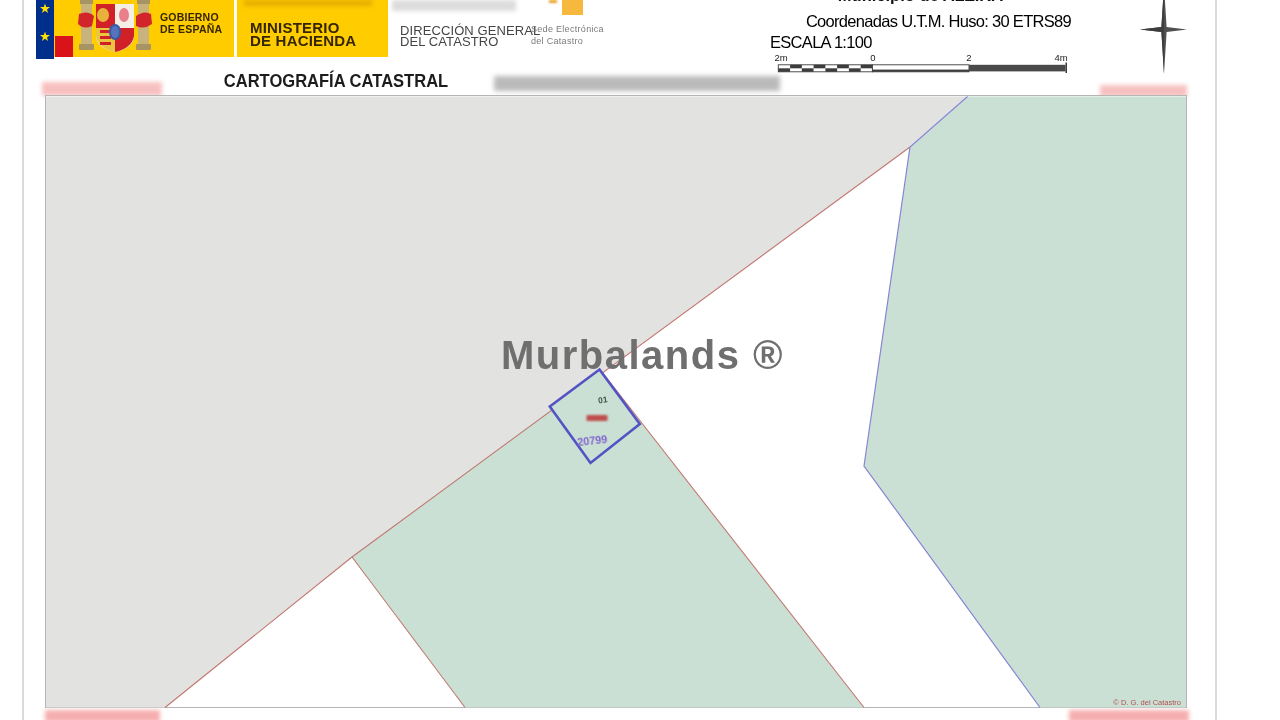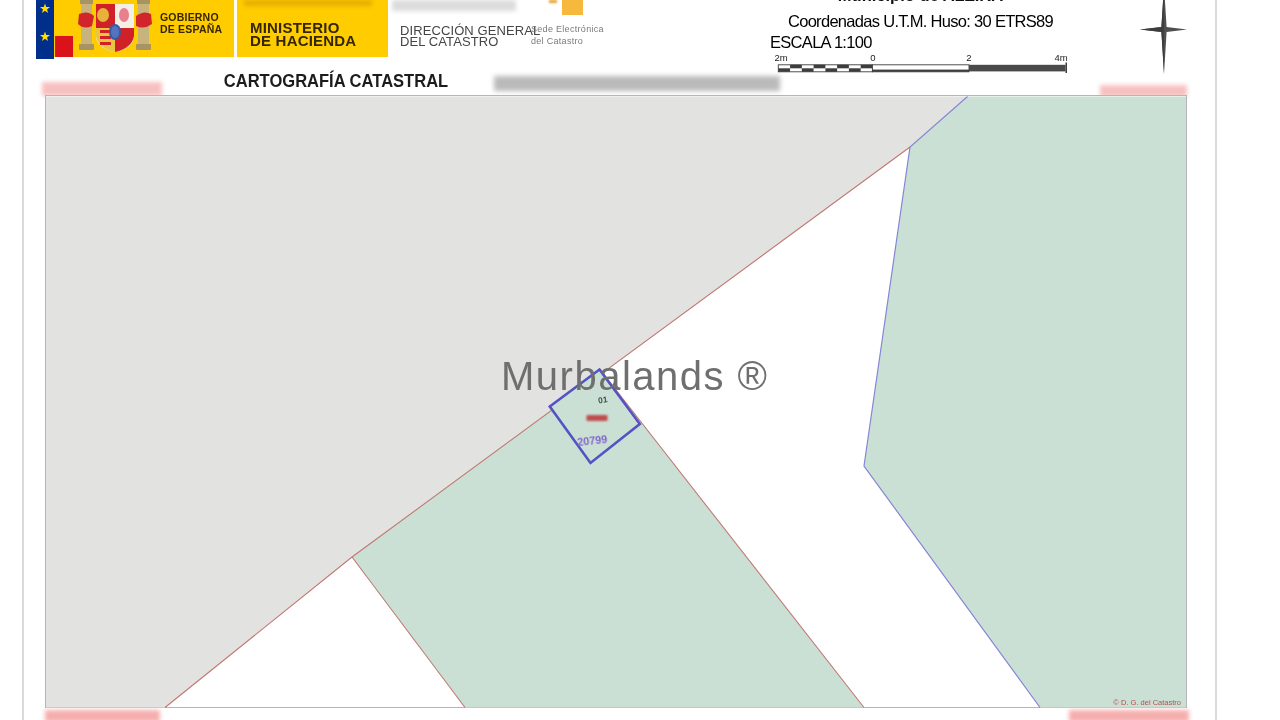--- a/index.html
+++ b/index.html
@@ -61,21 +61,21 @@
 
 <div class="abs" style="left:400px;top:26px;font-size:13px;font-weight:normal;line-height:10.5px;color:#454545;letter-spacing:0.1px;filter:blur(0.3px)">DIRECCIÓN GENERAL<br>DEL CATASTRO</div>
 
 <div class="abs" style="left:562px;top:0;width:21px;height:15px;background:#f6b83d"></div>
 <div class="abs" style="left:549px;top:0;width:8px;height:3px;background:#e8a020;filter:blur(1px)"></div>
 
 <div class="abs" style="left:531px;top:24px;width:84px;font-size:9px;line-height:11.7px;color:#7a7a7a;letter-spacing:0.3px;filter:blur(0.4px)">Sede Electrónica<br>del Catastro</div>
 
 <div class="abs" style="left:770px;top:-14px;width:301px;text-align:center;font-size:16.5px;font-weight:bold;color:#111;letter-spacing:0px">Municipio de ALZIRA</div>
 
-<div class="abs" style="left:770px;top:12px;width:301px;text-align:center;font-size:16.5px;color:#000;letter-spacing:-0.7px">Coordenadas U.T.M. Huso: 30 ETRS89</div>
+<div class="abs" style="left:770px;top:12px;width:301px;text-align:right;font-size:16.5px;color:#000;letter-spacing:-0.7px">Coordenadas U.T.M. Huso: 30 ETRS89</div>
 
 <div class="abs" style="left:770px;top:33px;width:301px;text-align:left;font-size:16.5px;color:#000;letter-spacing:-0.7px">ESCALA 1:100</div>
 
 <svg class="abs" style="left:770px;top:48px" width="310" height="28" viewBox="770 48 310 28">
   <g font-size="9.5" fill="#222" font-family="Liberation Sans" text-anchor="middle">
     <text x="781" y="61">2m</text>
     <text x="873" y="61">0</text>
     <text x="969" y="61">2</text>
     <text x="1061" y="61">4m</text>
   </g>
@@ -135,13 +135,13 @@
 
   <text x="598" y="403" font-size="8.5" font-weight="bold" fill="#41544a" font-family="Liberation Sans" transform="rotate(-8 602 400)">01</text>
 
   <rect x="586.5" y="415" width="21" height="6" fill="#bf4d4d" filter="blur(0.8px)" rx="1"></rect>
 
   <text x="577" y="444" font-size="10.8" font-weight="bold" fill="#8066cc" font-family="Liberation Sans" transform="rotate(-6 597 438)" filter="blur(0.5px)">20799</text>
 
   <text x="1181" y="704.5" font-size="7.5" fill="#b05050" font-family="Liberation Sans" text-anchor="end" filter="blur(0.3px)">© D. G. del Catastro</text>
 </svg>
 
-<div class="abs" style="left:501px;top:354px;font-size:40px;font-weight:normal;color:#6f6f6f;letter-spacing:1.5px">Murbalands ®</div>
+<div class="abs" style="left:501px;top:333px;font-size:40px;font-weight:bold;color:#6f6f6f;letter-spacing:1.5px">Murbalands ®</div>
 
 </body></html>

